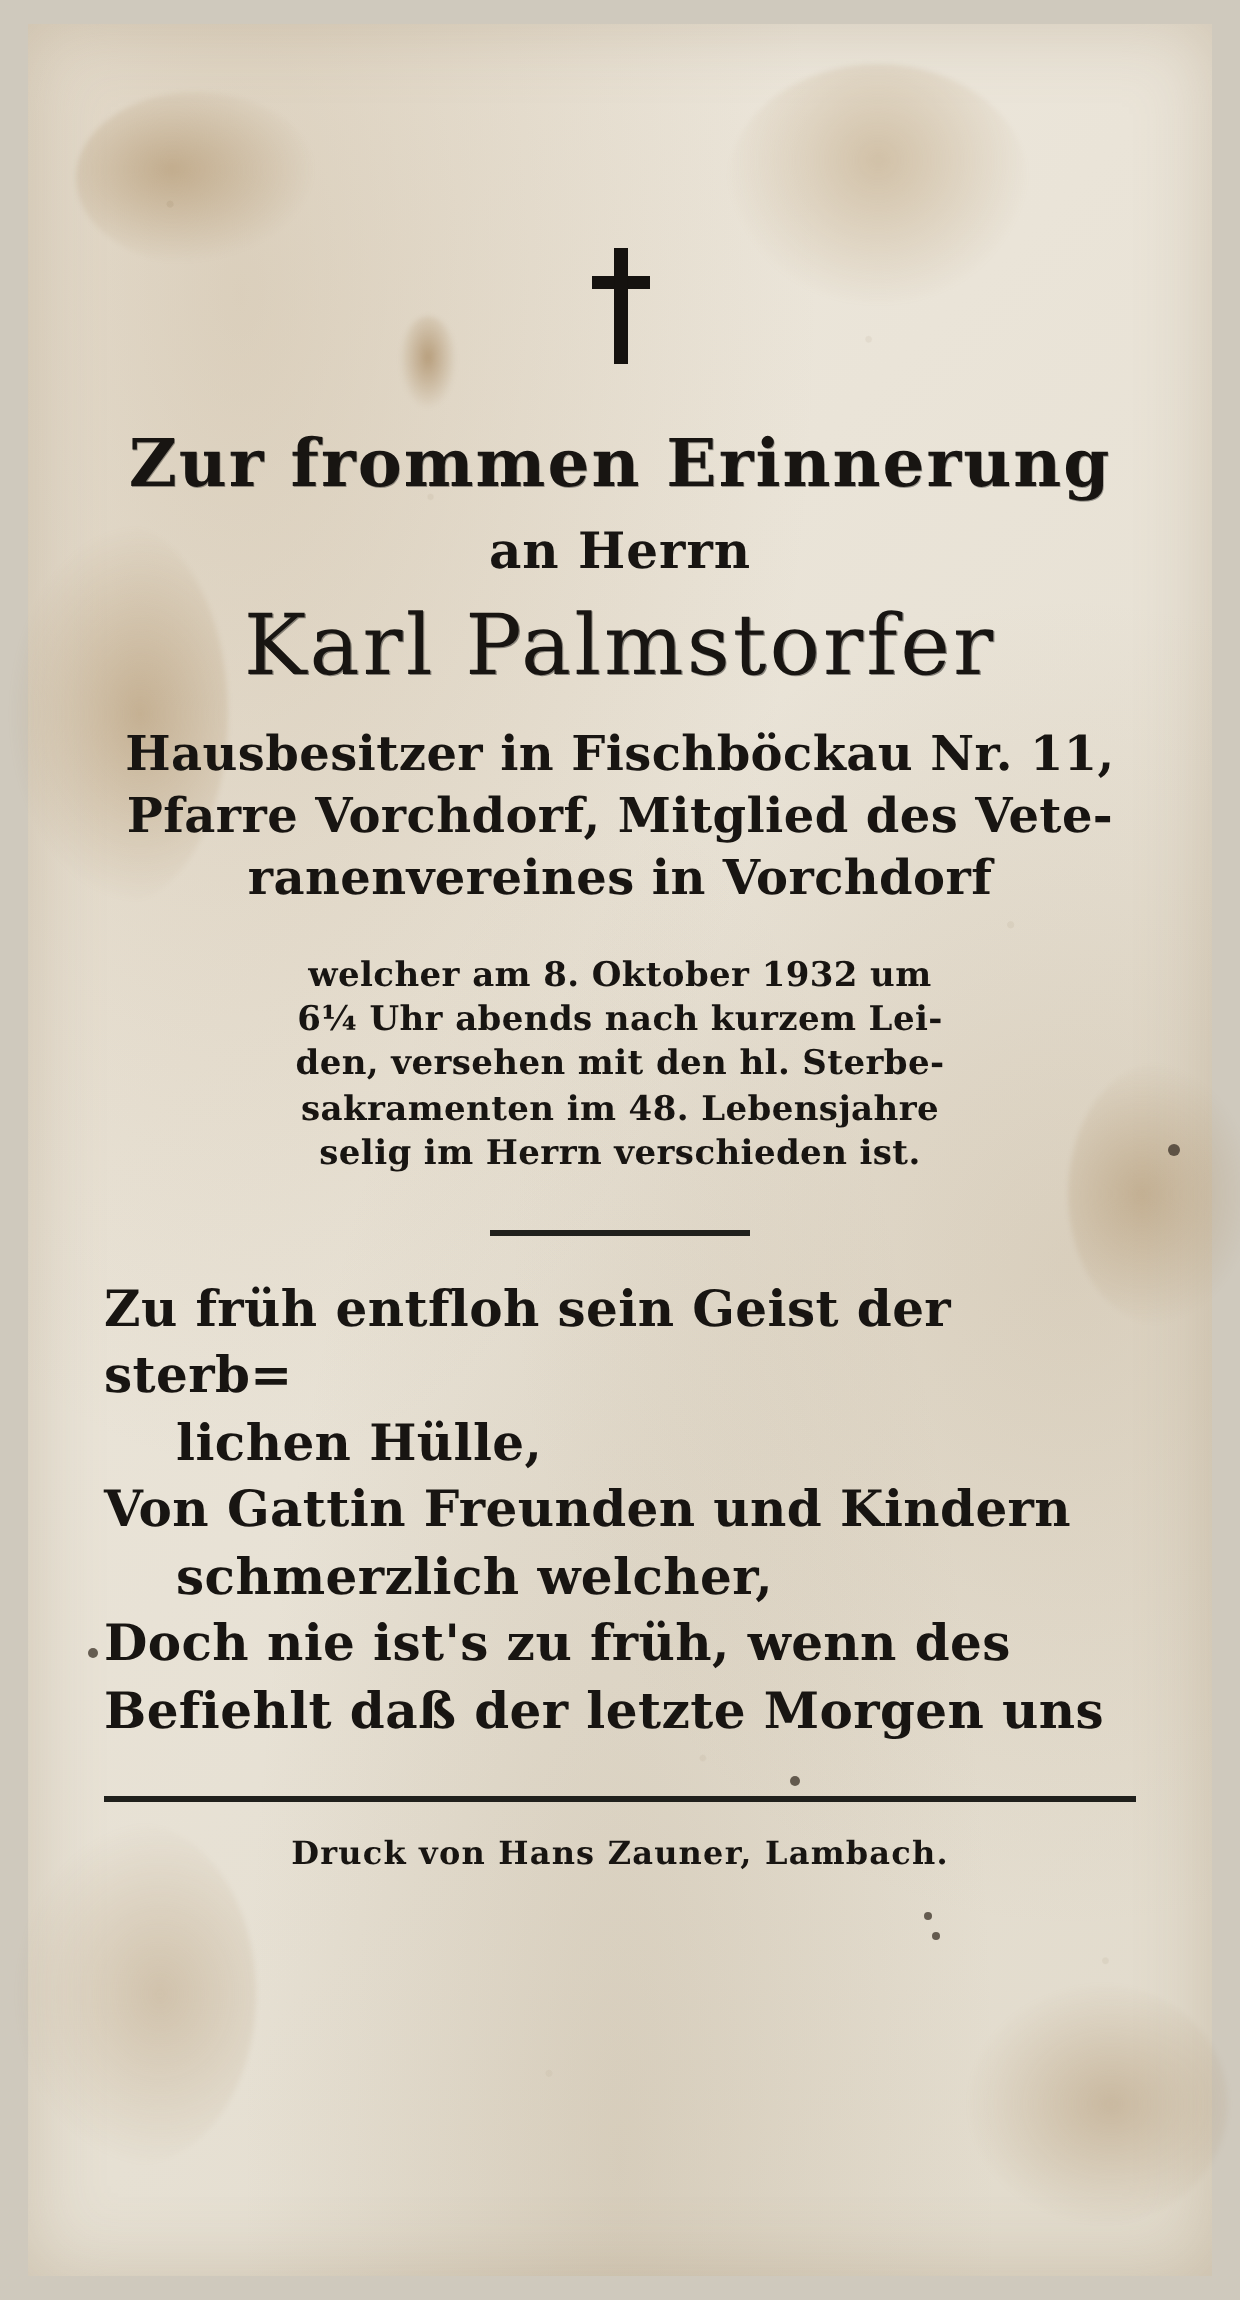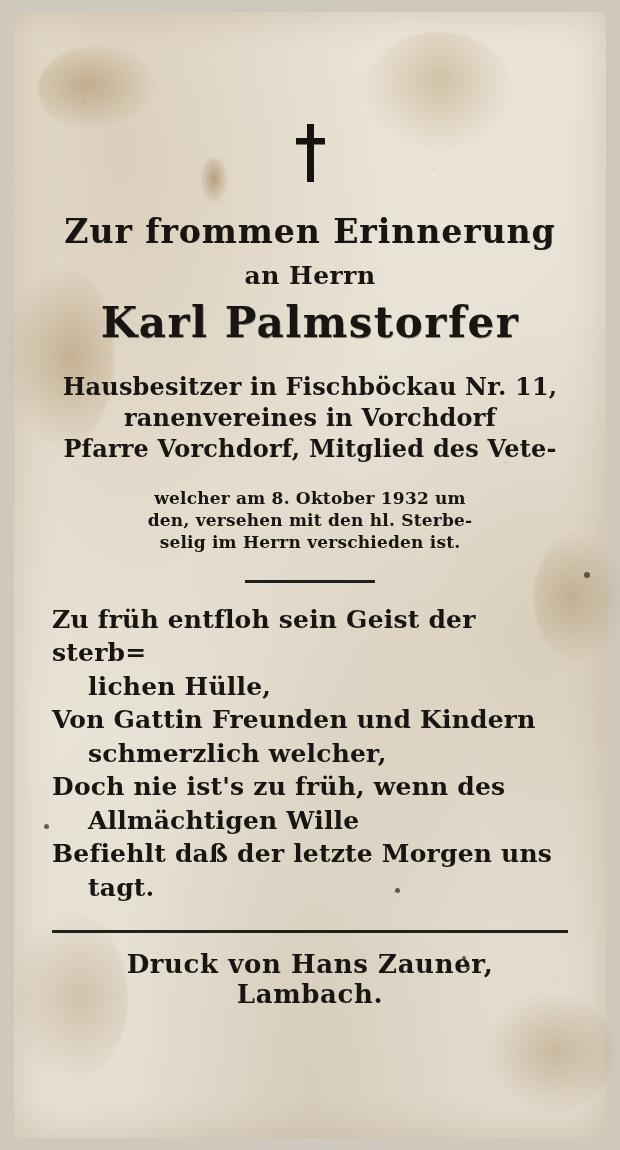--- a/index.html
+++ b/index.html
@@ -95,33 +95,33 @@
     margin-top: 26px;
     text-shadow: 0.4px 0.4px 0 rgba(0,0,0,0.35);
   }
   .line-sub {
     font-size: 25px;
     margin-top: 10px;
     letter-spacing: 0.5px;
   }
   .line-name {
     font-size: 42px;
-    font-weight: bold;
+    font-weight: normal;
     letter-spacing: 1.5px;
     margin-top: 8px;
     text-shadow: 0.6px 0.6px 0 rgba(0,0,0,0.4);
   }
 
   .block {
     margin-top: 16px;
     font-size: 24px;
     line-height: 1.30;
     letter-spacing: 0.2px;
   }
-  .block.occupation { margin-top: 24px; }
+  .block.occupation { margin-top: 14px; }
   .block.death { margin-top: 22px; font-size: 17px; line-height: 1.32; }
 
   .rule {
     width: 130px;
     height: 3px;
     background: #20201c;
     margin: 26px auto 20px auto;
   }
 
   .verse {
@@ -132,21 +132,21 @@
   }
   .verse .indent { padding-left: 36px; display: block; }
 
   .footer-rule {
     width: 516px;
     height: 3px;
     background: #20201c;
     margin: 26px auto 0 auto;
   }
   .imprint {
-    font-size: 26px;
+    font-size: 16px;
     margin-top: 16px;
     letter-spacing: 0.6px;
   }
 
   
   .fleck {
     position: absolute;
     background: #3a3026;
     border-radius: 50%;
     pointer-events: none;
@@ -187,41 +187,41 @@
       </div>
 
       <div class="line-title fraktur">Zur frommen Erinnerung</div>
 
       <div class="line-sub fraktur">an Herrn</div>
 
       <div class="line-name fraktur">Karl Palmstorfer</div>
 
       <div class="block occupation fraktur">
         <div>Hausbesitzer in Fischböckau Nr. 11,</div>
+        <div>Pfarre Vorchdorf, Mitglied des Vete-</div>
         <div>ranenvereines in Vorchdorf</div>
-        <div>Pfarre Vorchdorf, Mitglied des Vete-</div>
       </div>
 
       <div class="block death fraktur">
         <div>welcher am 8. Oktober 1932 um</div>
+        <div>6¼ Uhr abends nach kurzem Lei-</div>
         <div>den, versehen mit den hl. Sterbe-</div>
+        <div>sakramenten im 48. Lebensjahre</div>
         <div>selig im Herrn verschieden ist.</div>
       </div>
 
       <div class="rule"></div>
 
       <div class="verse fraktur">
         <div>Zu früh entfloh sein Geist der sterb=</div>
         <div class="indent">lichen Hülle,</div>
         <div>Von Gattin Freunden und Kindern</div>
         <div class="indent">schmerzlich welcher,</div>
         <div>Doch nie ist's zu früh, wenn des</div>
-        <div class="indent">Allmächtigen Wille</div>
         <div>Befiehlt daß der letzte Morgen uns</div>
-        <div class="indent">tagt.</div>
       </div>
 
       <div class="footer-rule"></div>
 
       <div class="imprint fraktur">Druck von Hans Zauner, Lambach.</div>
 
     </div>
   </div>
 </div>
 

